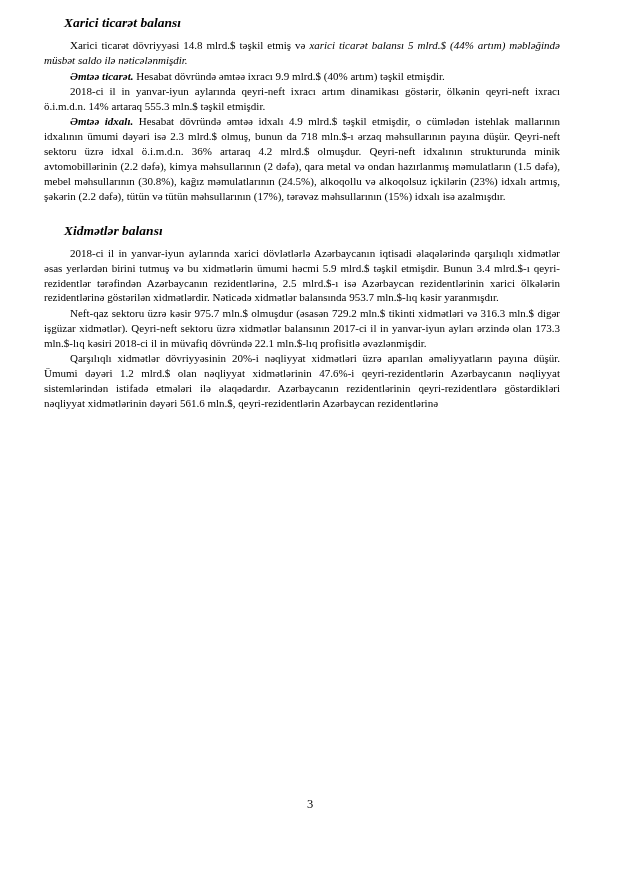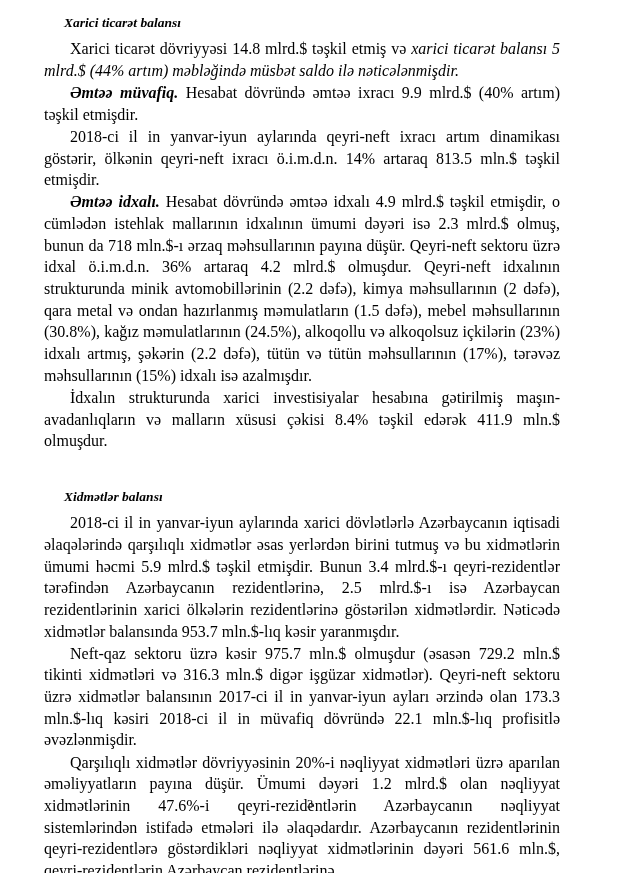--- a/index.html
+++ b/index.html
@@ -24,25 +24,25 @@
   }
   .section-heading {
     font-style: italic;
     font-weight: bold;
     font-size: 13.5px;
     margin: 0 0 6px 0;
     padding-left: 20px;
     line-height: 1.35;
   }
   .section-heading.spaced {
-    margin-top: 36px;
+    margin-top: 18px;
   }
   p.para {
     margin: 0 0 0.5px 0;
-    font-size: 16px;
+    font-size: 11px;
     line-height: 1.355;
     text-align: justify;
     text-indent: 26px;
     hyphens: auto;
   }
   .it {
     font-style: italic;
   }
   .bi {
     font-style: italic;
@@ -59,24 +59,23 @@
   }
 </style>
 </head>
 <body>
 
 <div class="page">
 
   <h2 class="section-heading">Xarici ticarət balansı</h2>
 
   <p class="para" id="p1">Xarici ticarət dövriyyəsi 14.8 mlrd.$ təşkil etmiş və <span class="it">xarici ticarət balansı 5 mlrd.$ (44% artım) məbləğində müsbət saldo ilə nəticələnmişdir.</span></p>
-  <p class="para" id="p3"><span class="bi">Əmtəə müvafiq.</span> Hesabat dövründə əmtəə ixracı 9.9 mlrd.$ (40% artım) təşkil etmişdir.</p>
-  <p class="para" id="p5">2018-ci il in yanvar-iyun aylarında qeyri-neft ixracı artım dinamikası göstərir, ölkənin qeyri-neft ixracı ö.i.m.d.n. 14% artaraq 813.5 mln.$ təşkil etmişdir.</p>
+  <p class="para" id="p3"><span class="bi">Əmtəə ticarət.</span> Hesabat dövründə əmtəə ixracı 9.9 mlrd.$ (40% artım) təşkil etmişdir.</p>
+  <p class="para" id="p5">2018-ci il in yanvar-iyun aylarında qeyri-neft ixracı artım dinamikası göstərir, ölkənin qeyri-neft ixracı ö.i.m.d.n. 14% artaraq 555.3 mln.$ təşkil etmişdir.</p>
   <p class="para" id="p6"><span class="bi">Əmtəə idxalı.</span> Hesabat dövründə əmtəə idxalı 4.9 mlrd.$ təşkil etmişdir, o cümlədən istehlak mallarının idxalının ümumi dəyəri isə 2.3 mlrd.$ olmuş, bunun da 718 mln.$-ı ərzaq məhsullarının payına düşür. Qeyri-neft sektoru üzrə idxal ö.i.m.d.n. 36% artaraq 4.2 mlrd.$ olmuşdur. Qeyri-neft idxalının strukturunda minik avtomobillərinin (2.2 dəfə), kimya məhsullarının (2 dəfə), qara metal və ondan hazırlanmış məmulatların (1.5 dəfə), mebel məhsullarının (30.8%), kağız məmulatlarının (24.5%), alkoqollu və alkoqolsuz içkilərin (23%) idxalı artmış, şəkərin (2.2 dəfə), tütün və tütün məhsullarının (17%), tərəvəz məhsullarının (15%) idxalı isə azalmışdır.</p>
-  <p class="para" id="p7">İdxalın strukturunda xarici investisiyalar hesabına gətirilmiş maşın-avadanlıqların  və malların xüsusi çəkisi 8.4% təşkil edərək 411.9 mln.$ olmuşdur.</p>
 
   <h2 class="section-heading spaced">Xidmətlər balansı</h2>
 
   <p class="para" id="p8">2018-ci il in yanvar-iyun aylarında xarici dövlətlərlə Azərbaycanın iqtisadi əlaqələrində qarşılıqlı xidmətlər əsas yerlərdən birini tutmuş və bu xidmətlərin ümumi həcmi 5.9 mlrd.$ təşkil etmişdir. Bunun 3.4 mlrd.$-ı qeyri-rezidentlər tərəfindən Azərbaycanın rezidentlərinə, 2.5 mlrd.$-ı isə Azərbaycan rezidentlərinin xarici ölkələrin rezidentlərinə göstərilən xidmətlərdir. Nəticədə xidmətlər balansında 953.7 mln.$-lıq kəsir yaranmışdır.</p>
   <p class="para" id="p9">Neft-qaz sektoru üzrə kəsir 975.7 mln.$ olmuşdur (əsasən 729.2 mln.$ tikinti xidmətləri və 316.3 mln.$ digər işgüzar xidmətlər). Qeyri-neft sektoru üzrə xidmətlər balansının 2017-ci il in yanvar-iyun ayları ərzində olan 173.3 mln.$-lıq kəsiri 2018-ci il in müvafiq dövründə 22.1 mln.$-lıq profisitlə əvəzlənmişdir.</p>
   <p class="para" id="p10">Qarşılıqlı xidmətlər dövriyyəsinin 20%-i nəqliyyat xidmətləri üzrə aparılan əməliyyatların payına düşür. Ümumi dəyəri 1.2 mlrd.$ olan nəqliyyat xidmətlərinin 47.6%-i qeyri-rezidentlərin Azərbaycanın nəqliyyat sistemlərindən istifadə etmələri ilə əlaqədardır. Azərbaycanın rezidentlərinin qeyri-rezidentlərə göstərdikləri nəqliyyat xidmətlərinin dəyəri 561.6 mln.$, qeyri-rezidentlərin Azərbaycan rezidentlərinə</p>
 
   <div class="page-number">3</div>
 </div>
 

